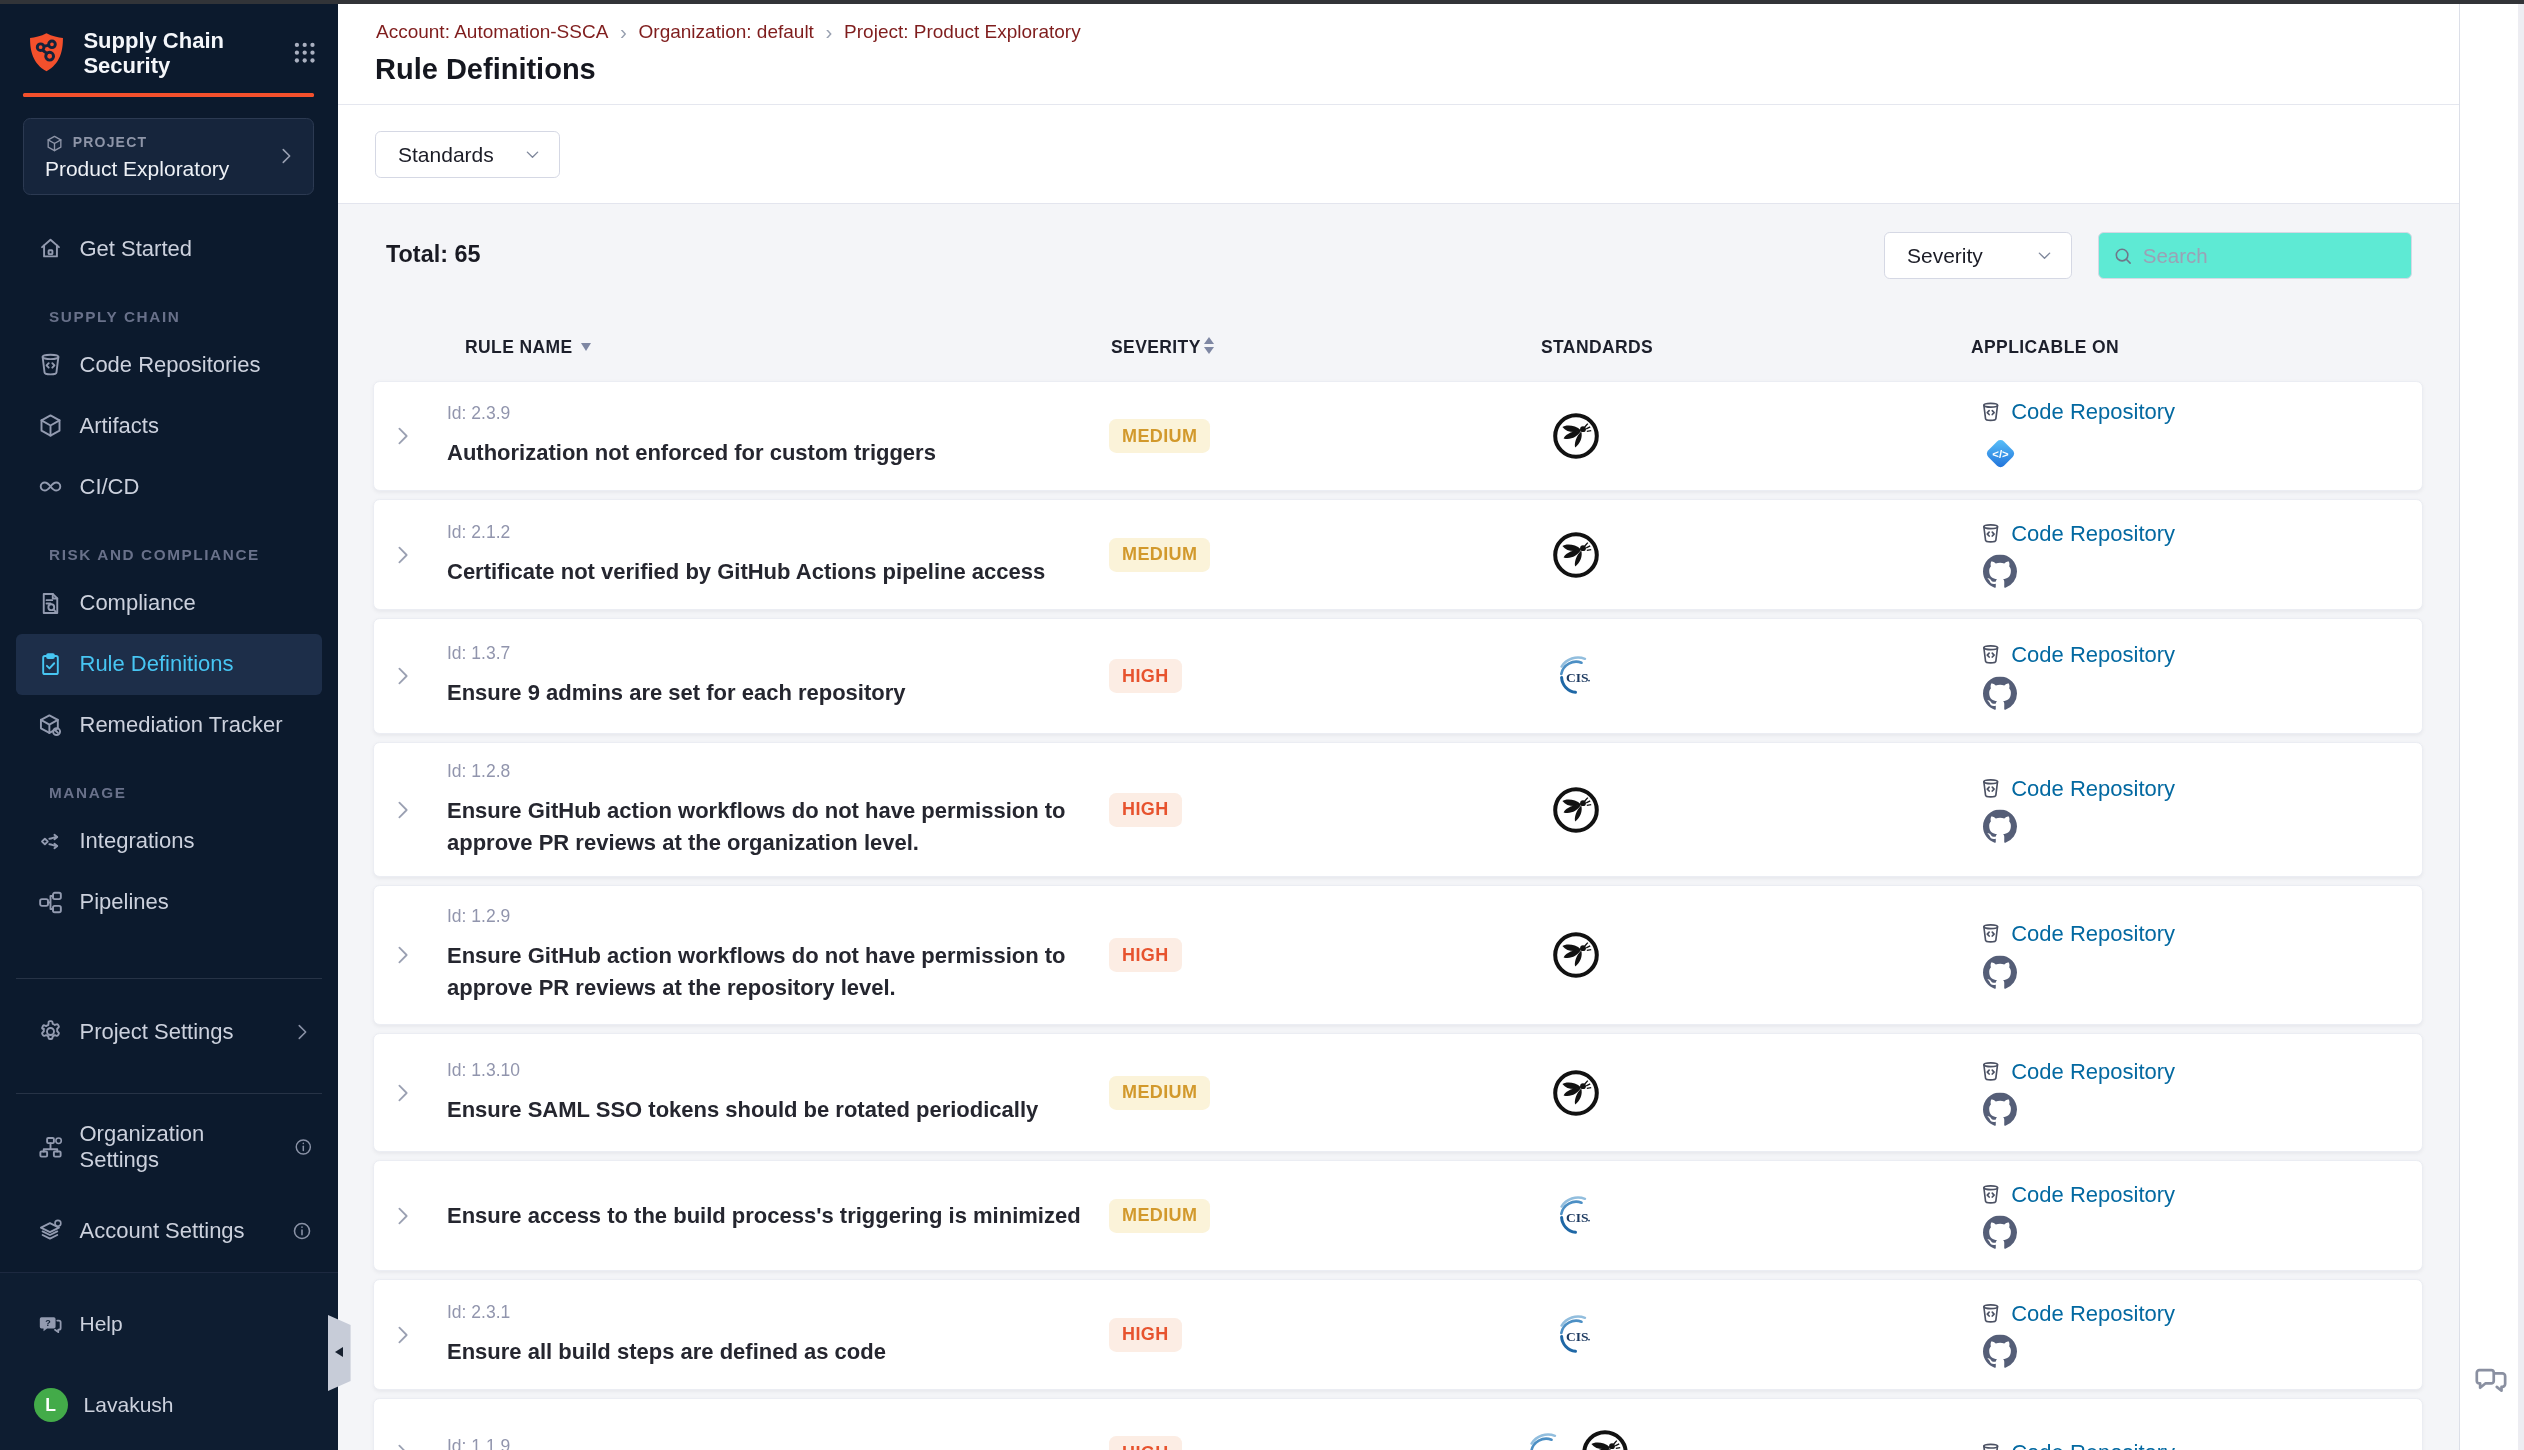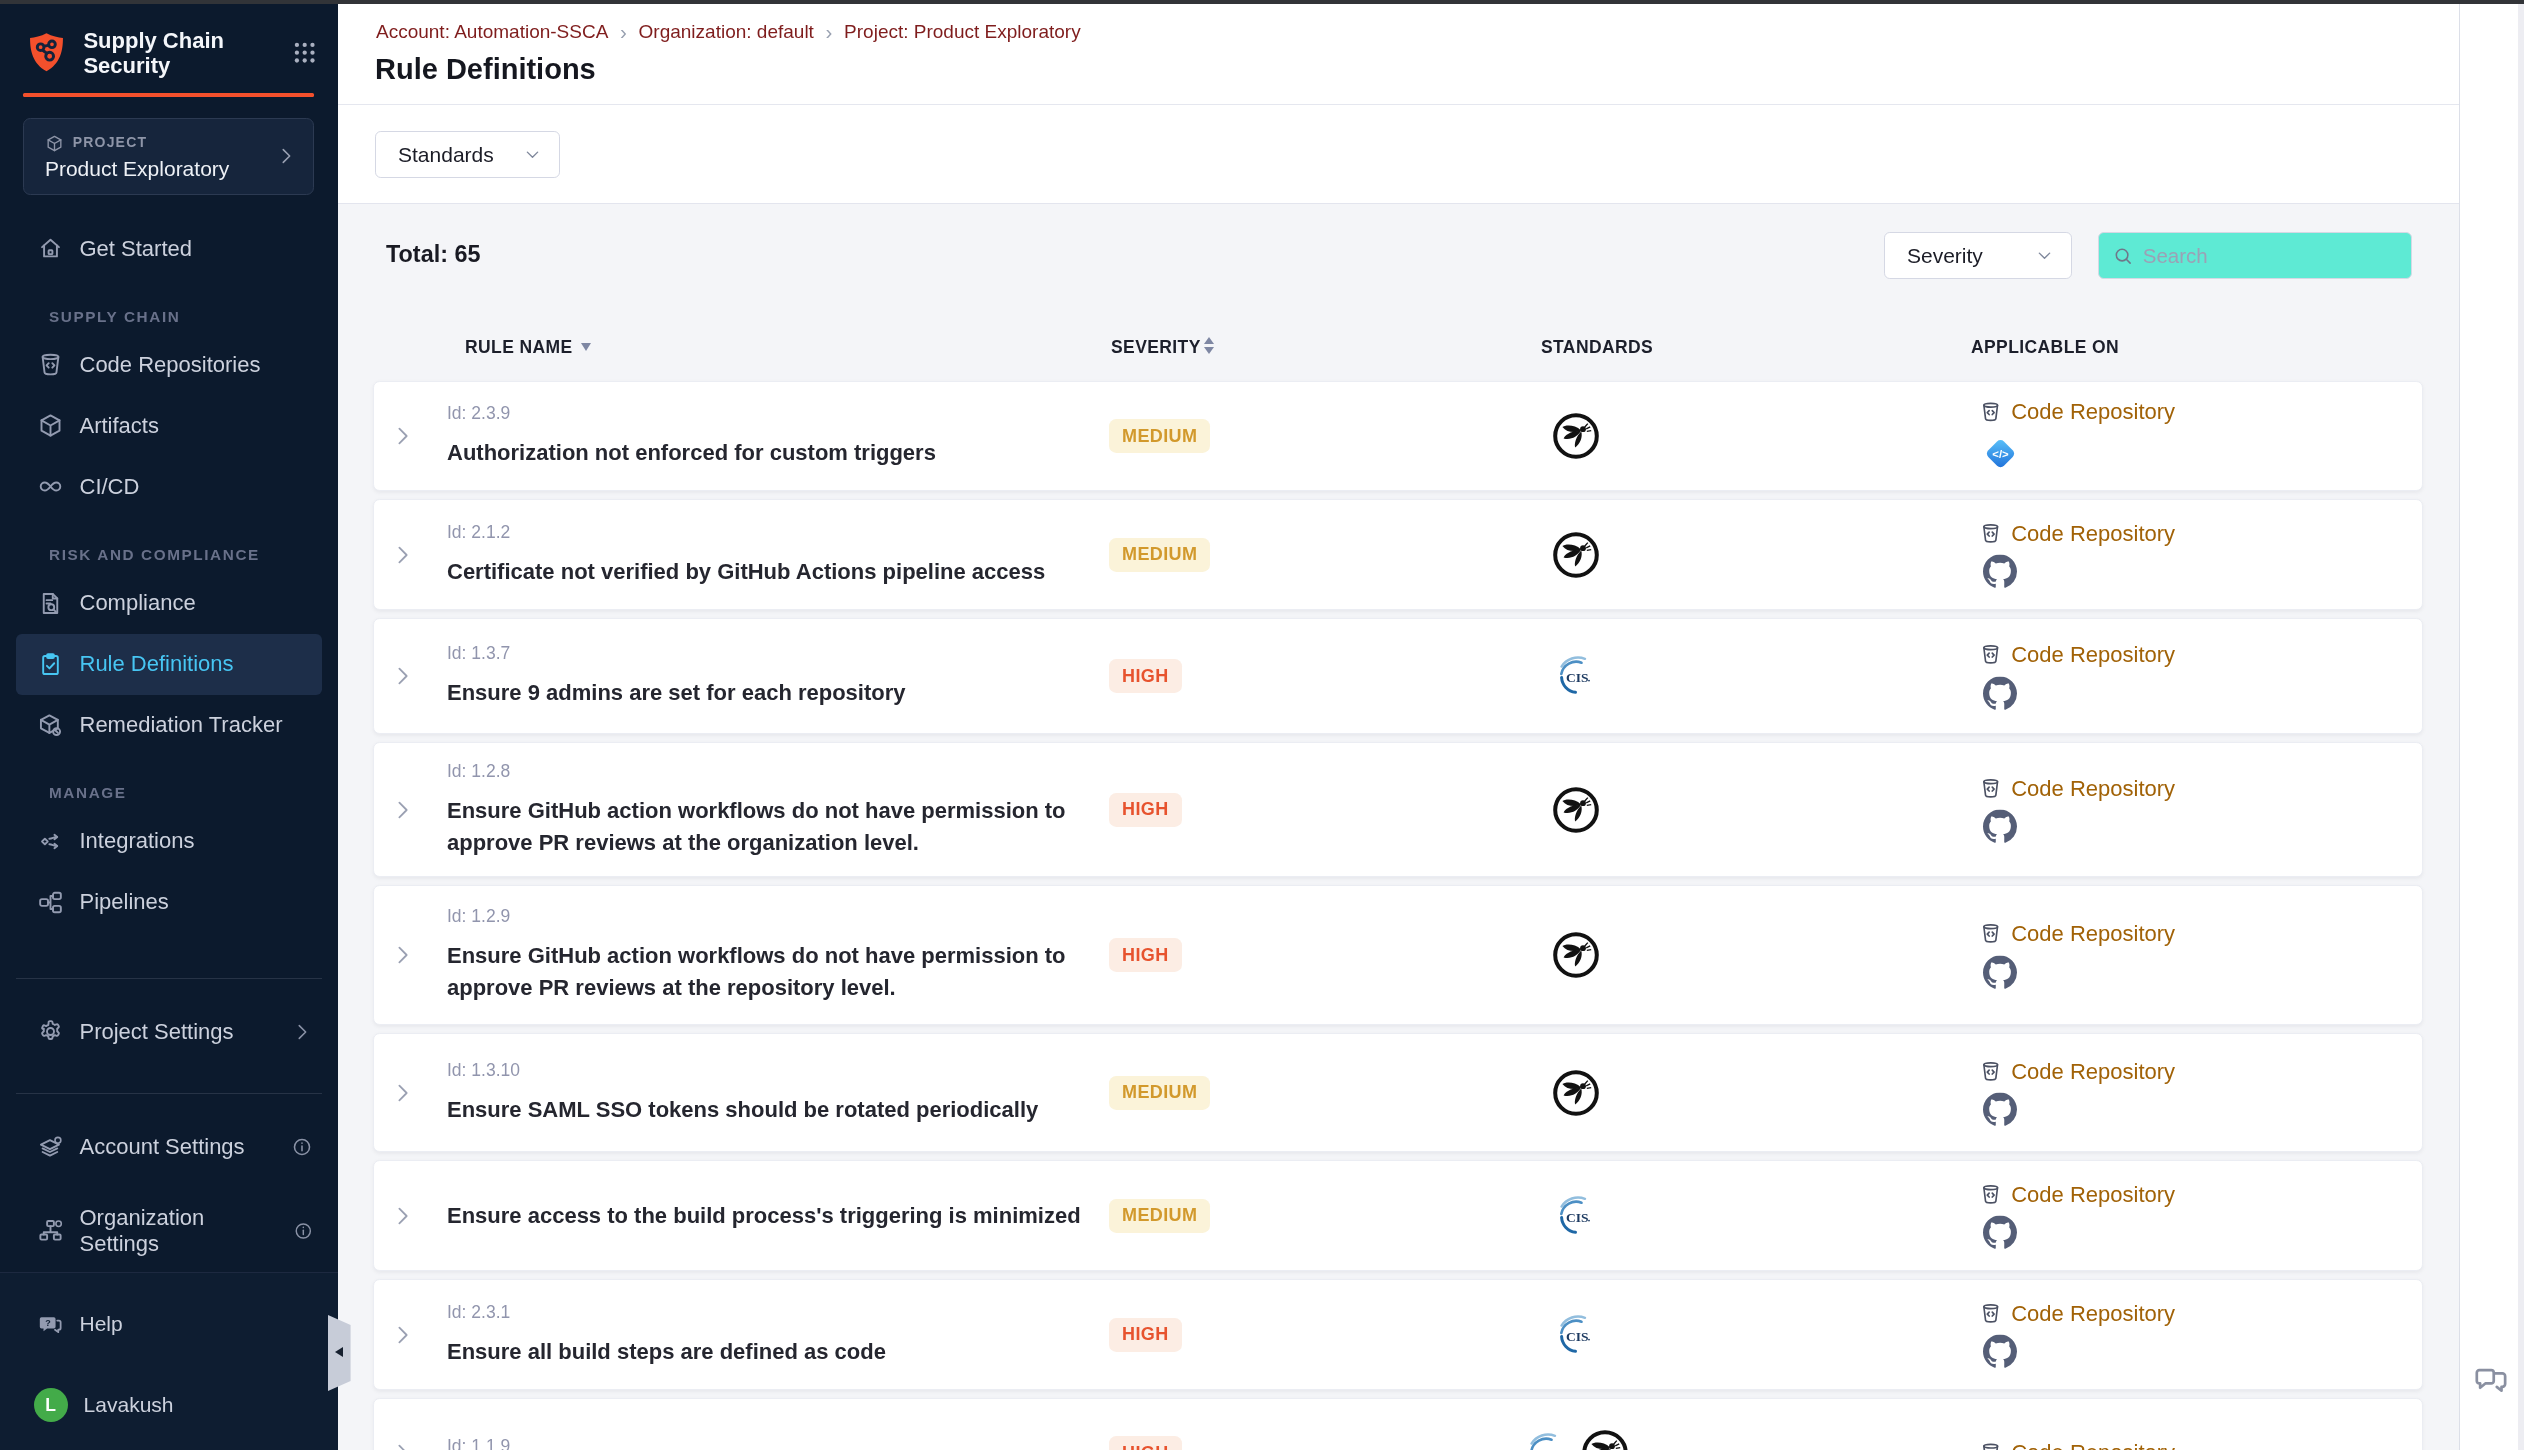--- a/index.html
+++ b/index.html
@@ -98,21 +98,21 @@
   .rule-name { font-size:22px; font-weight:bold; color:#25262f; line-height:32px; }
   .sev-badge { position:absolute; left:735px; top:50%; transform:translateY(-50%); height:34px; border-radius:7.3px;
                padding:0 13px; display:flex; align-items:center; font-size:18px; font-weight:bold; letter-spacing:0.4px; }
   .std-cell { position:absolute; left:1121px; top:50%; transform:translateY(-50%); width:161px; display:flex;
               align-items:center; justify-content:center; gap:10.2px; }
   .std-ic { width:48px; height:48px; } .std-ic svg{width:100%;height:100%;}
   .app-cell { position:absolute; left:1605px; top:50%; transform:translateY(-50%); display:flex; flex-direction:column; gap:8.8px; }
   .app-line { display:flex; align-items:center; gap:8.8px; }
   .app-line .ic { width:23.4px; height:23.4px; color:#4b5163; display:flex; }
   .app-line .ic svg{width:100%;height:100%;}
-  .app-line span { font-size:22px; color:#a16207; }
+  .app-line span { font-size:22px; color:#0369a1; }
   .prov-ic { width:34px; height:34px; margin-left:4.4px; color:#555e77; }
   .prov-ic svg{width:100%;height:100%;}
   .prov-ic.diamond { width:39px; height:39px; margin-left:1.5px; }
 
   
   .gutter { position:absolute; left:2461px; top:0; width:64px; height:1451px; background:#fff; }
   .scroll-track { position:absolute; right:0; top:0; width:7.3px; height:1451px; background:#ededf2; }
   .chat-fab { position:absolute; left:11.7px; top:1363px; width:38px; height:38px; color:#8a90a1; cursor:pointer; }
   .chat-fab svg{width:100%;height:100%;}
 </style>
@@ -274,46 +274,46 @@
           <span class="right-ic">
             <svg viewBox="0 0 24 24" fill="none" stroke="currentColor" stroke-width="1.7" stroke-linecap="round" stroke-linejoin="round">
               <path d="m9 5 7 7-7 7"></path>
             </svg>
           </span>
         </div>
         <div class="sb-hr mt43"></div>
         <div class="sb-item mt31">
           <span class="ic">
             <svg viewBox="0 0 24 24" fill="none" stroke="currentColor" stroke-width="1.7" stroke-linecap="round" stroke-linejoin="round">
-              <path d="m3.5 9.5 8-4 8 4-8 4z"></path>
-              <path d="m5 12.8 6.5 3.2 6.5-3.2"></path>
-              <path d="m5 16 6.5 3.2L18 16"></path>
-              <circle cx="18.6" cy="5.6" r="2.6" stroke-width="1.4"></circle>
-            </svg>
-          </span>
-          <span>Account Settings</span>
-          <span class="right-ic">
-            <svg viewBox="0 0 24 24" fill="none" stroke="currentColor" stroke-width="1.7" stroke-linecap="round" stroke-linejoin="round">
-              <circle cx="12" cy="12" r="8.2"></circle>
-              <path d="M12 11v5"></path>
-              <circle cx="12" cy="7.8" r="0.9" fill="currentColor" stroke="none"></circle>
-            </svg>
-          </span>
-        </div>
-        <div class="sb-item mt31">
-          <span class="ic">
-            <svg viewBox="0 0 24 24" fill="none" stroke="currentColor" stroke-width="1.7" stroke-linecap="round" stroke-linejoin="round">
               <rect x="9" y="3.5" width="6" height="4.6" rx="1"></rect>
               <rect x="3" y="15.5" width="6" height="4.6" rx="1"></rect>
               <rect x="15" y="15.5" width="6" height="4.6" rx="1"></rect>
               <path d="M12 8.1v3.4M6 15.5v-2h12v2M12 11.5v2"></path>
               <circle cx="19.2" cy="6" r="2.4" stroke-width="1.4"></circle>
             </svg>
           </span>
           <span>Organization Settings</span>
+          <span class="right-ic">
+            <svg viewBox="0 0 24 24" fill="none" stroke="currentColor" stroke-width="1.7" stroke-linecap="round" stroke-linejoin="round">
+              <circle cx="12" cy="12" r="8.2"></circle>
+              <path d="M12 11v5"></path>
+              <circle cx="12" cy="7.8" r="0.9" fill="currentColor" stroke="none"></circle>
+            </svg>
+          </span>
+        </div>
+        <div class="sb-item mt31">
+          <span class="ic">
+            <svg viewBox="0 0 24 24" fill="none" stroke="currentColor" stroke-width="1.7" stroke-linecap="round" stroke-linejoin="round">
+              <path d="m3.5 9.5 8-4 8 4-8 4z"></path>
+              <path d="m5 12.8 6.5 3.2 6.5-3.2"></path>
+              <path d="m5 16 6.5 3.2L18 16"></path>
+              <circle cx="18.6" cy="5.6" r="2.6" stroke-width="1.4"></circle>
+            </svg>
+          </span>
+          <span>Account Settings</span>
           <span class="right-ic">
             <svg viewBox="0 0 24 24" fill="none" stroke="currentColor" stroke-width="1.7" stroke-linecap="round" stroke-linejoin="round">
               <circle cx="12" cy="12" r="8.2"></circle>
               <path d="M12 11v5"></path>
               <circle cx="12" cy="7.8" r="0.9" fill="currentColor" stroke="none"></circle>
             </svg>
           </span>
         </div>
       </div>
 

